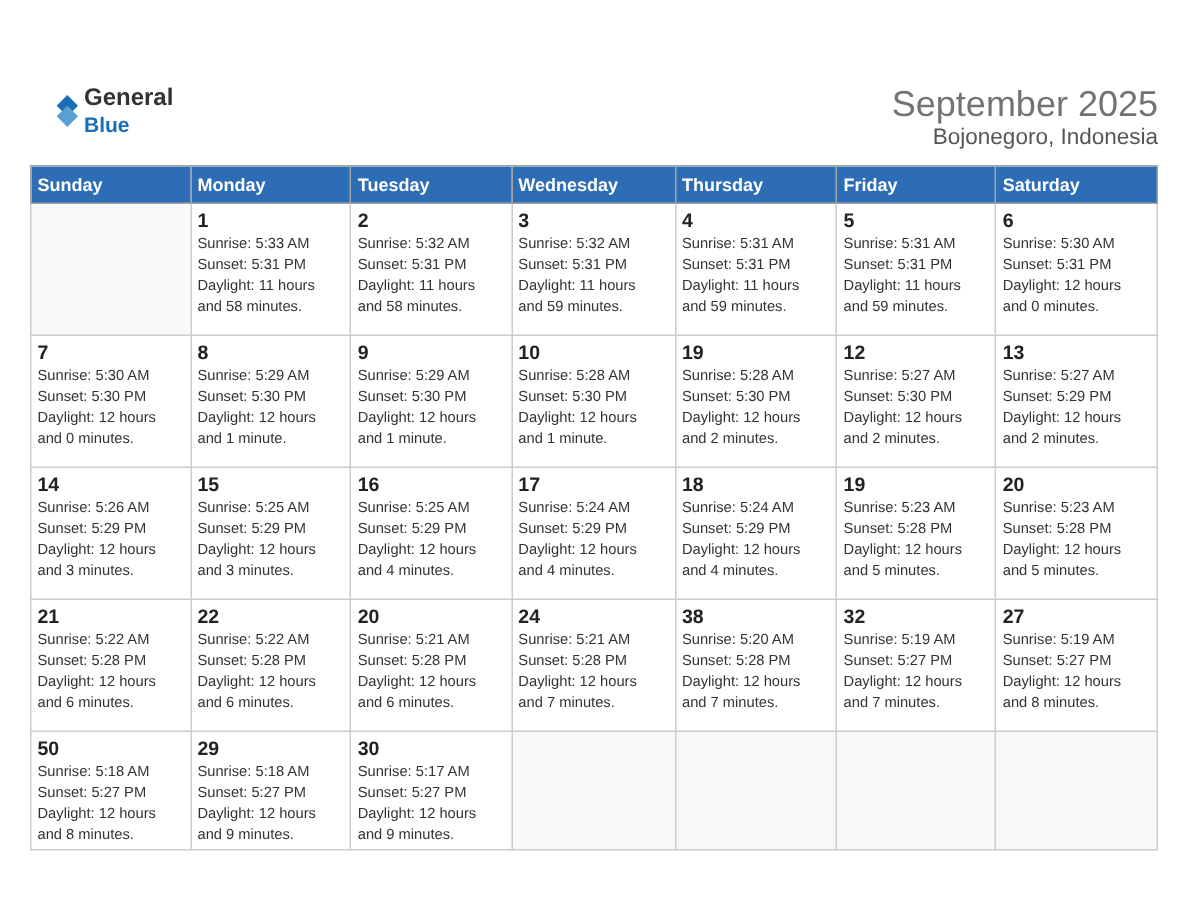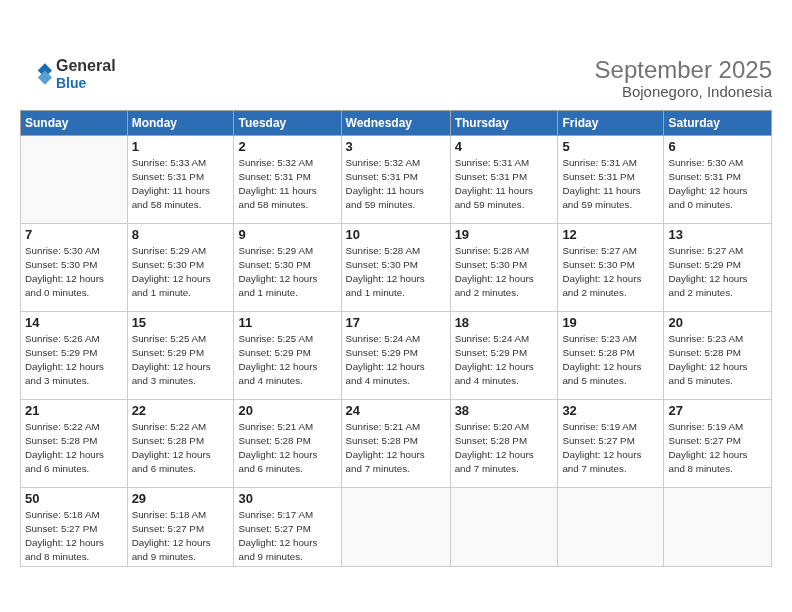--- a/index.html
+++ b/index.html
@@ -179,21 +179,21 @@
         <tr>
           <td>
             <span class="day-num">14</span>
             <div class="day-info">Sunrise: 5:26 AM<br>Sunset: 5:29 PM<br>Daylight: 12 hours<br>and 3 minutes.</div>
           </td>
           <td>
             <span class="day-num">15</span>
             <div class="day-info">Sunrise: 5:25 AM<br>Sunset: 5:29 PM<br>Daylight: 12 hours<br>and 3 minutes.</div>
           </td>
           <td>
-            <span class="day-num">11</span>
+            <span class="day-num">16</span>
             <div class="day-info">Sunrise: 5:25 AM<br>Sunset: 5:29 PM<br>Daylight: 12 hours<br>and 4 minutes.</div>
           </td>
           <td>
             <span class="day-num">17</span>
             <div class="day-info">Sunrise: 5:24 AM<br>Sunset: 5:29 PM<br>Daylight: 12 hours<br>and 4 minutes.</div>
           </td>
           <td>
             <span class="day-num">18</span>
             <div class="day-info">Sunrise: 5:24 AM<br>Sunset: 5:29 PM<br>Daylight: 12 hours<br>and 4 minutes.</div>
           </td>

